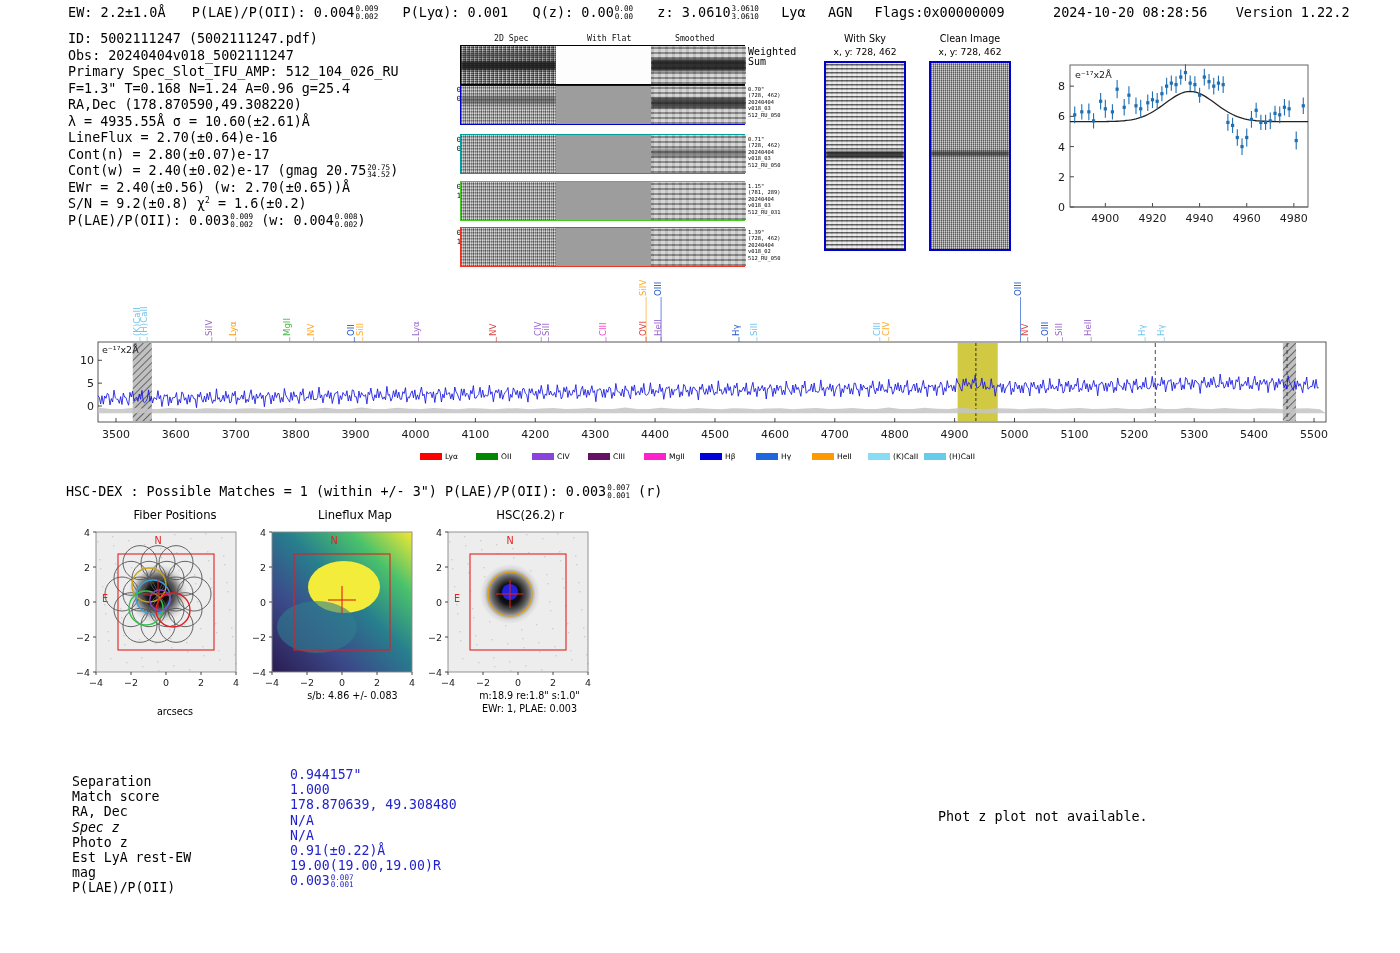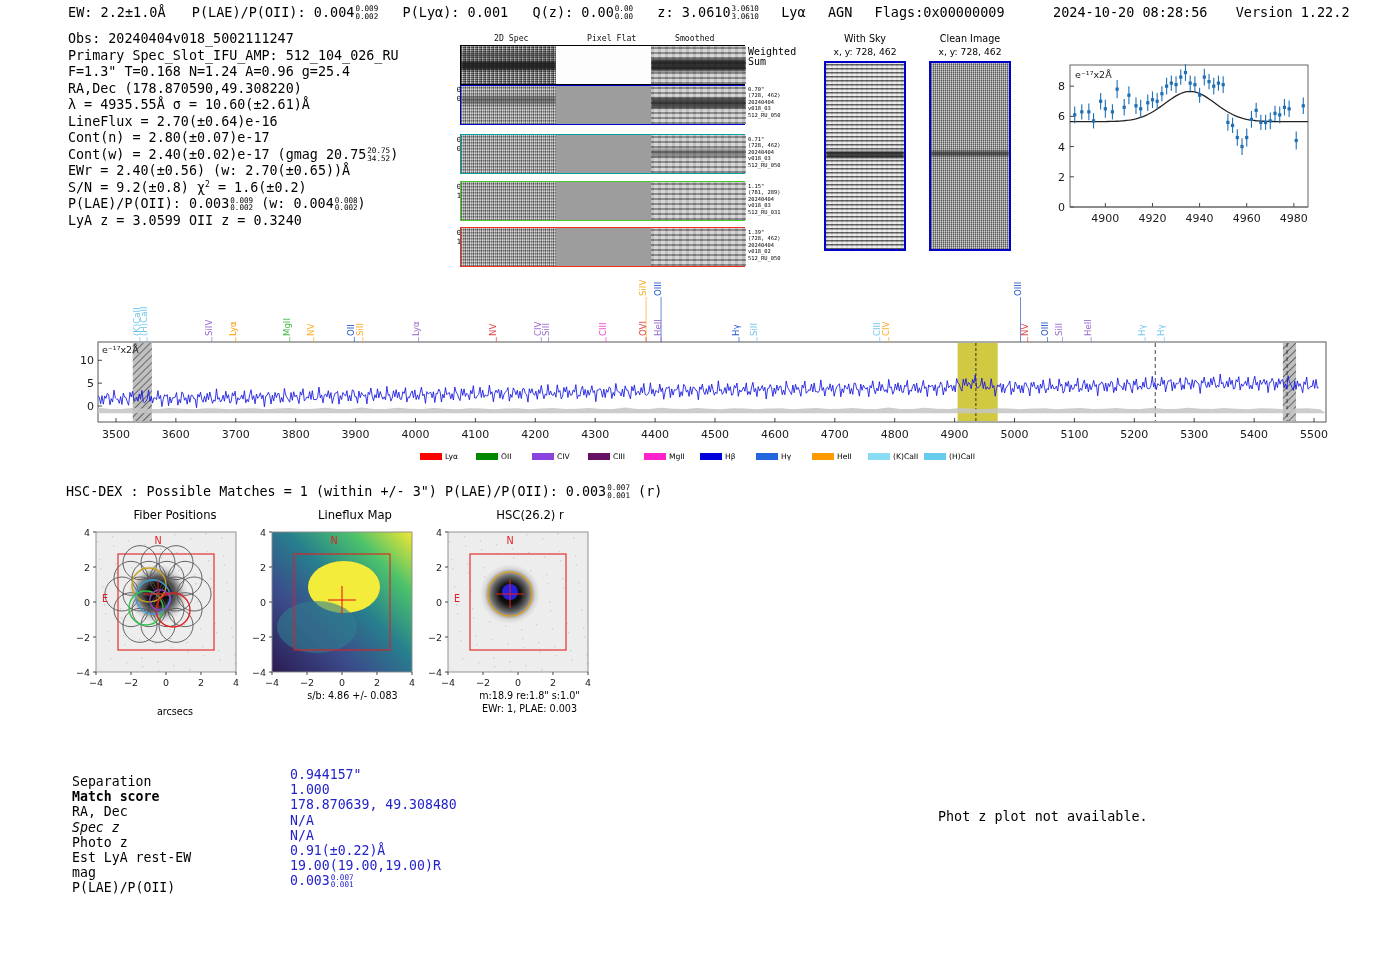--- a/index.html
+++ b/index.html
@@ -126,44 +126,44 @@
   <span>Flags:0x00000009</span>
 </div>
 
 <div class="abs nw" id="hdr-stamp">
   <span>2024-10-20 08:28:56</span>
   <span style="display:inline-block;width:12px"></span>
   <span>Version 1.22.2</span>
 </div>
 
 <div class="abs" id="info">
+  <div class="row">ID: 5002111247 (5002111247.pdf)</div>
   <div class="row">Obs: 20240404v018_5002111247</div>
   <div class="row">Primary Spec_Slot_IFU_AMP: 512_104_026_RU</div>
   <div class="row">F=1.3"  T=0.168  N=1.24  A=0.96  g=25.4</div>
   <div class="row">RA,Dec (178.870590,49.308220)</div>
   <div class="row">λ = 4935.55Å  σ = 10.60(±2.61)Å</div>
   <div class="row">LineFlux = 2.70(±0.64)e-16</div>
   <div class="row">Cont(n) = 2.80(±0.07)e-17</div>
   <div class="row">
     <span>Cont(w) = 2.40(±0.02)e-17 (gmag 20.75</span><span class="frac"><span style="display:block">20.75</span><span style="display:block">34.52</span></span><span>)</span>
   </div>
   <div class="row">EWr = 2.40(±0.56) (w: 2.70(±0.65))Å</div>
   <div class="row">
     <span>S/N = 9.2(±0.8)  χ</span><span class="sup">2</span><span> = 1.6(±0.2)</span>
   </div>
   <div class="row">
     <span>P(LAE)/P(OII): 0.003</span><span class="frac"><span style="display:block">0.009</span><span style="display:block">0.002</span></span>
     <span>(w: 0.004</span><span class="frac"><span style="display:block">0.008</span><span style="display:block">0.002</span></span><span>)</span>
   </div>
-  <div class="row">LyA z = 3.0599  OII z = 0.3240</div>
 </div>
 
 <div class="abs" id="spec2d">
   <div class="s2-title" style="left:62px;top:0">2D Spec</div>
-  <div class="s2-title" style="left:155px;top:0">Pixel Flat</div>
+  <div class="s2-title" style="left:155px;top:0">With Flat</div>
   <div class="s2-title" style="left:243px;top:0">Smoothed</div>
 
   <div class="s2row" style="top:12px;height:40px;border:1.5px solid #000;">
     <div class="cell cellA tex-noise-d">
       <div class="band-dark" style="top:15px;height:9px;"></div>
       <div class="band-mid" style="top:6px;height:6px;"></div>
     </div>
     <div class="cell cellB tex-white"></div>
     <div class="cell cellC tex-sm">
       <div class="band-dark" style="top:13px;height:12px;"></div>
@@ -900,21 +900,21 @@
 </div>
 <div class="abs" style="left:60px;top:690px;width:560px;height:40px;">
   <div class="capt" style="left:35px;top:16px;width:160px;">arcsecs</div>
   <div class="capt" style="left:205px;top:0;width:175px;">s/b: 4.86 +/- 0.083</div>
   <div class="capt" style="left:382px;top:0;width:175px;">m:18.9  re:1.8"  s:1.0"</div>
   <div class="capt" style="left:382px;top:13px;width:175px;text-align:center;">EWr: 1, PLAE: 0.003</div>
 </div>
 
 <div class="abs" id="btable">
     <div class="k" style="top: 0px;">Separation</div>
-    <div class="k" style="top: 15.2px; font-weight: bold;">Match score</div>
+    <div class="k" style="top: 15.2px;">Match score</div>
     <div class="k" style="top: 30.4px;">RA, Dec</div>
     <div class="k" style="top: 45.6px; font-style: italic;">Spec z</div>
     <div class="k" style="top: 60.8px;">Photo z</div>
     <div class="k" style="top: 76px;">Est LyA rest-EW</div>
     <div class="k" style="top: 91.2px;">mag</div>
     <div class="k" style="top: 106.4px;">P(LAE)/P(OII)</div>
   </div>
 <div class="abs" id="bvals">
     <div class="v">0.944157"</div>
     <div class="v">1.000</div>

